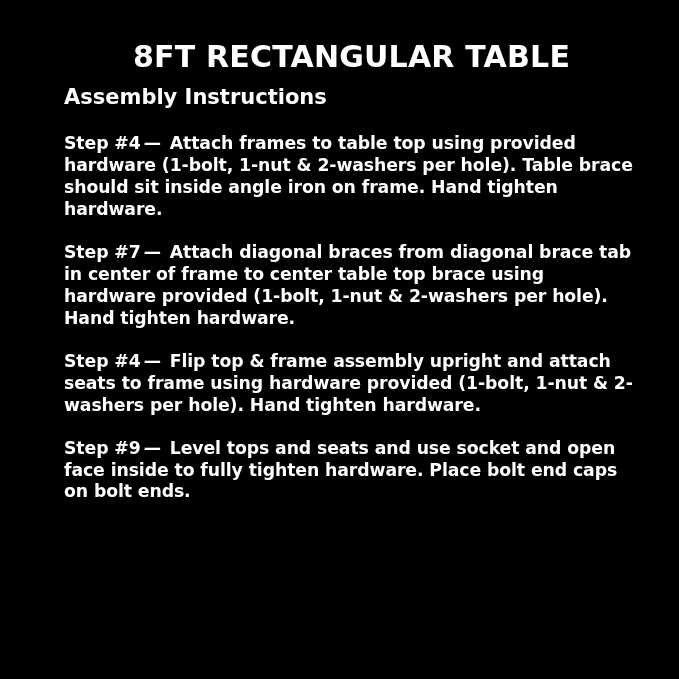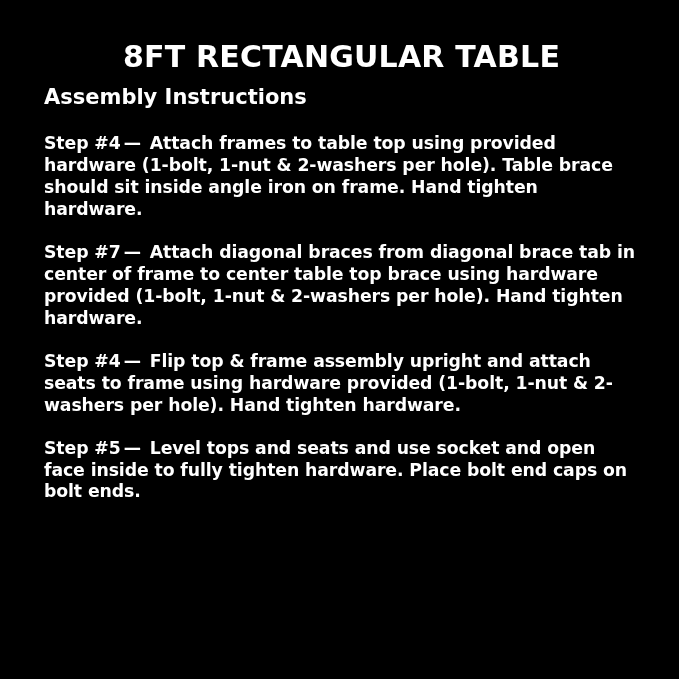--- a/index.html
+++ b/index.html
@@ -13,21 +13,21 @@
     overflow: hidden;
     font-family: "DejaVu Sans", sans-serif;
     color: #ffffff;
   }
   .page {
     position: relative;
     width: 679px;
     height: 649px;
     background: #000000;
     box-sizing: border-box;
-    padding: 34px 40px 20px 44px;
+    padding: 34px 40px 20px 64px;
   }
   .title {
     text-align: center;
     font-size: 30px;
     font-weight: bold;
     letter-spacing: 0.2px;
     line-height: 1.1;
     margin: 6px 0 0 0;
     color: #ffffff;
   }
@@ -77,17 +77,17 @@
 
     <p class="step">
       <span class="step-label">Step #7</span><span class="dash">—</span> <span>Attach diagonal braces from diagonal brace tab in center of frame to center table top brace using hardware provided (1-bolt, 1-nut &amp; 2-washers per hole). Hand tighten hardware.</span>
     </p>
 
     <p class="step">
       <span class="step-label">Step #4</span><span class="dash">—</span> <span>Flip top &amp; frame assembly upright and attach seats to frame using hardware provided (1-bolt, 1-nut &amp; 2-washers per hole). Hand tighten hardware.</span>
     </p>
 
     <p class="step">
-      <span class="step-label">Step #5</span><span class="dash">—</span> <span>Level tops and seats and use socket and open face inside to fully tighten hardware. Place bolt end caps on bolt ends.</span>
+      <span class="step-label">Step #9</span><span class="dash">—</span> <span>Level tops and seats and use socket and open face inside to fully tighten hardware. Place bolt end caps on bolt ends.</span>
     </p>
 
   </div>
 </div>
 
 </body></html>

